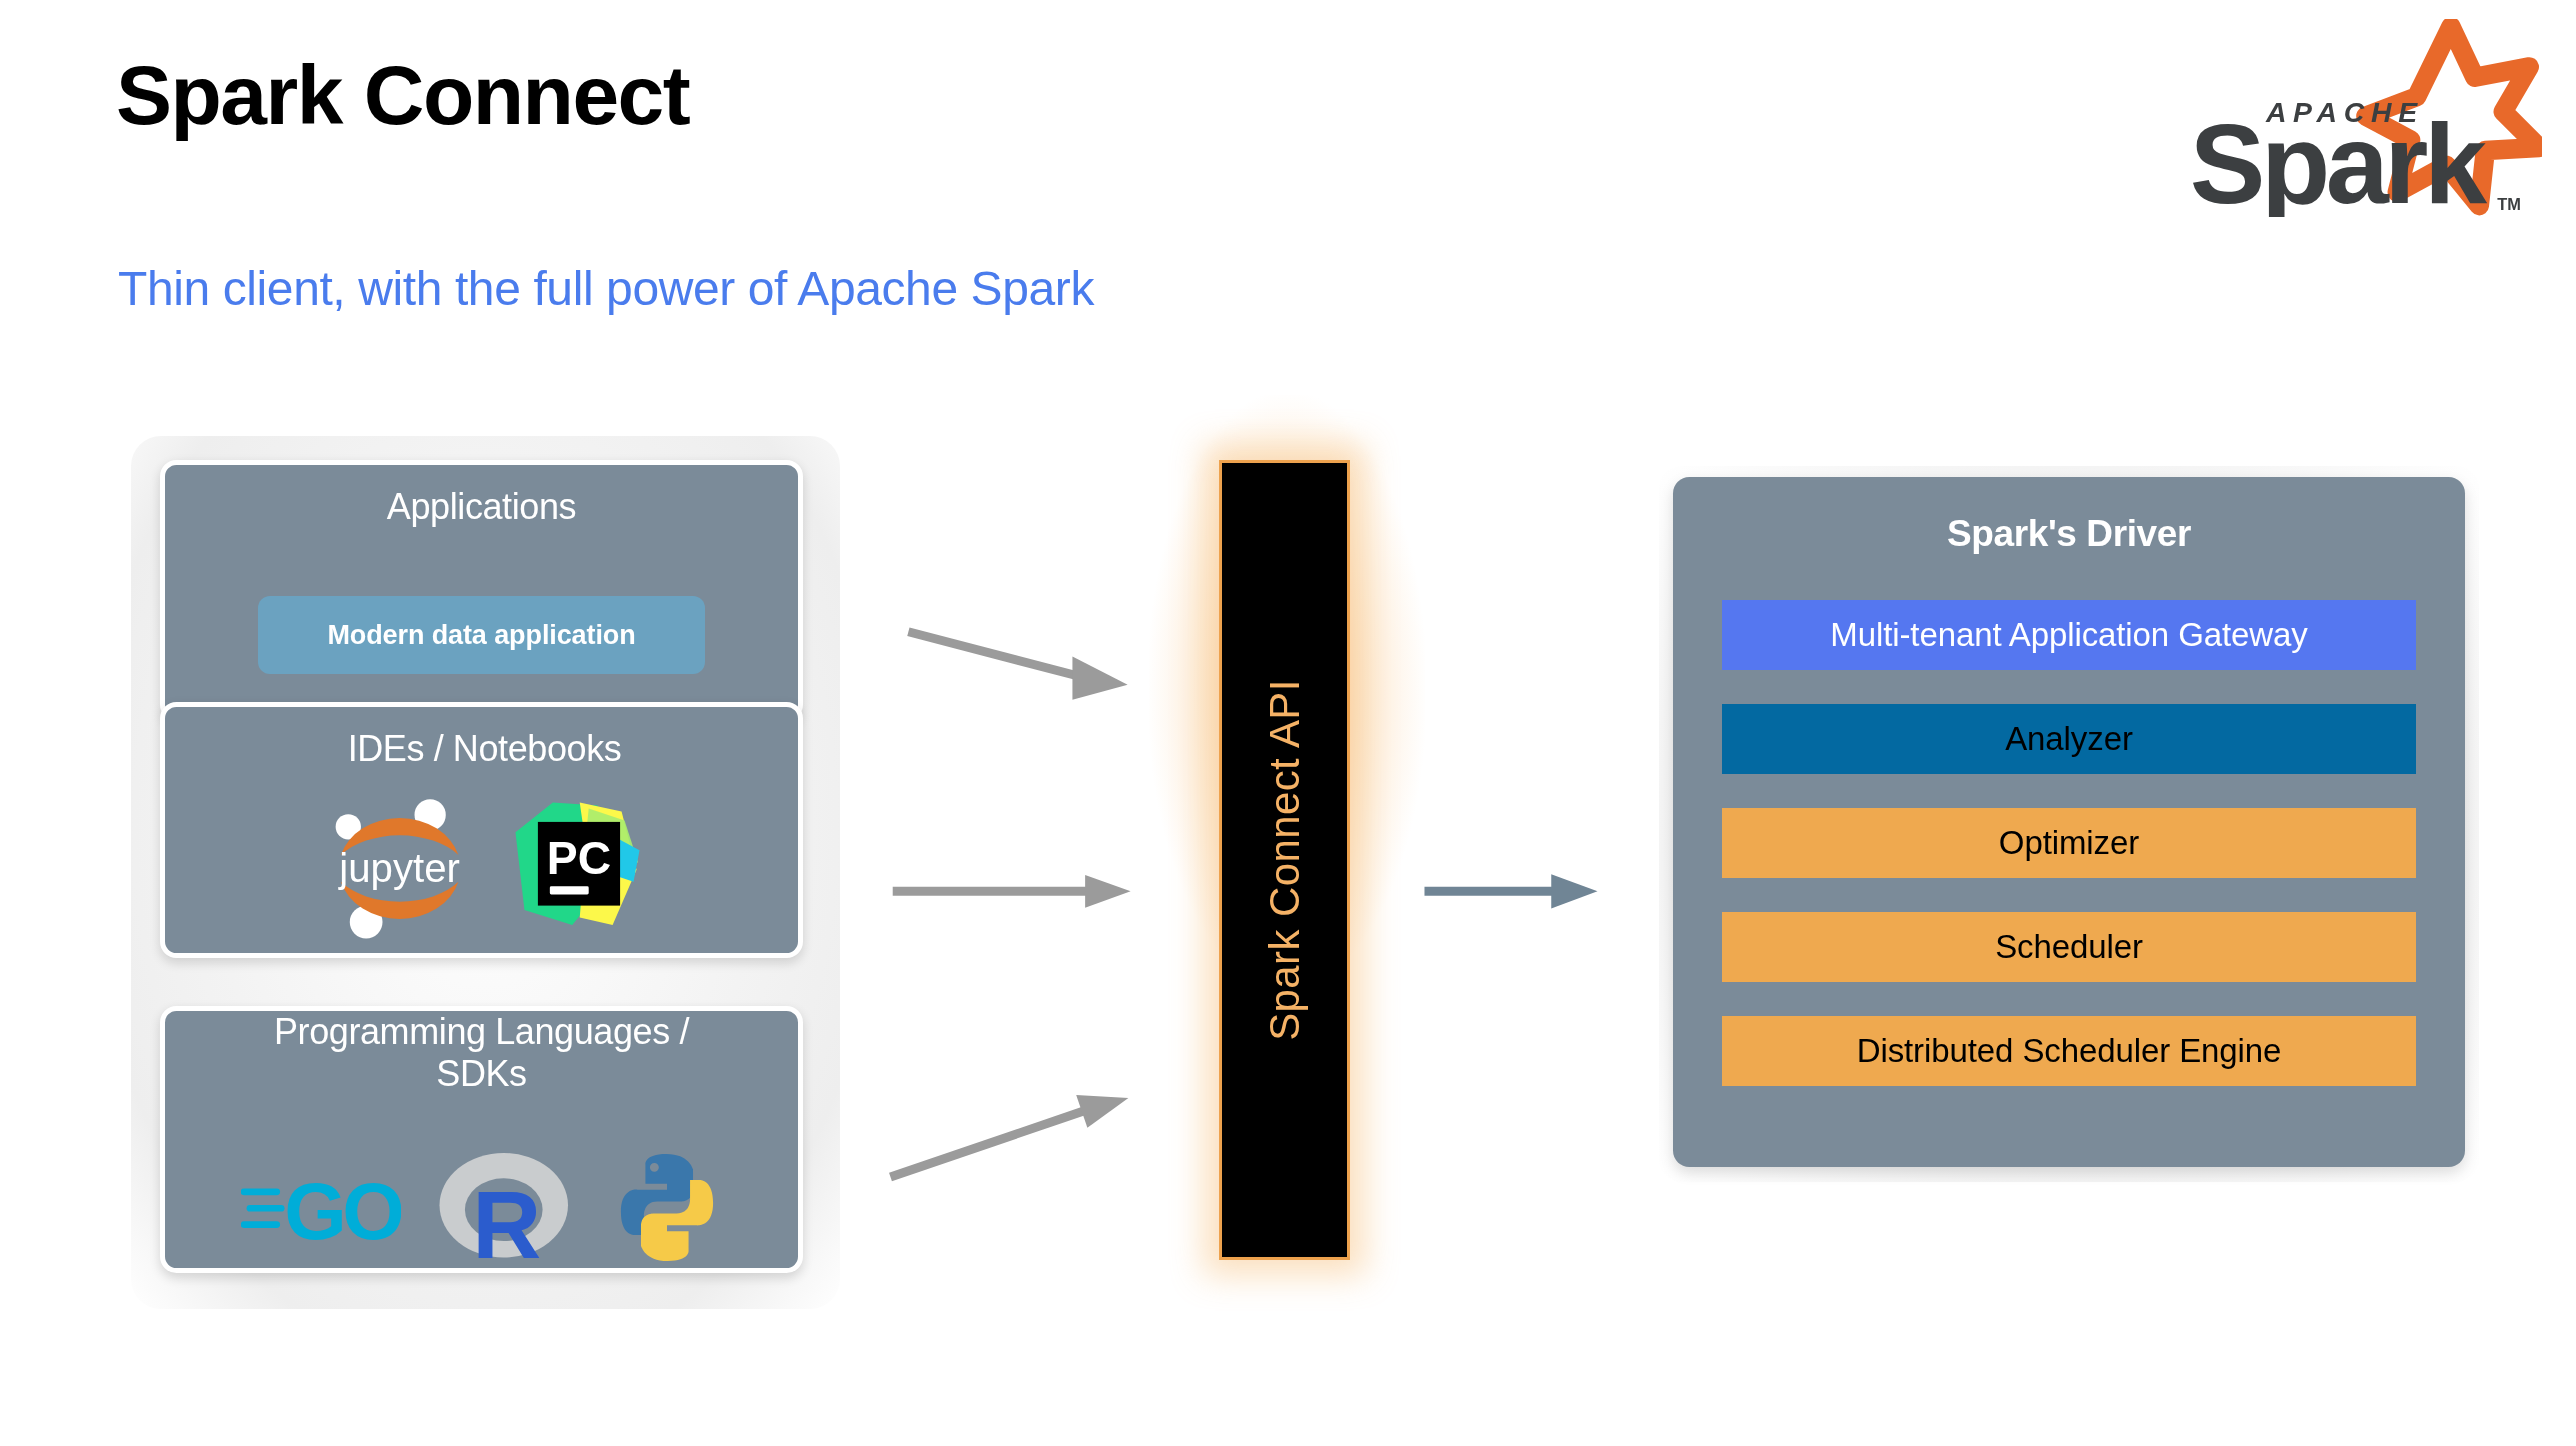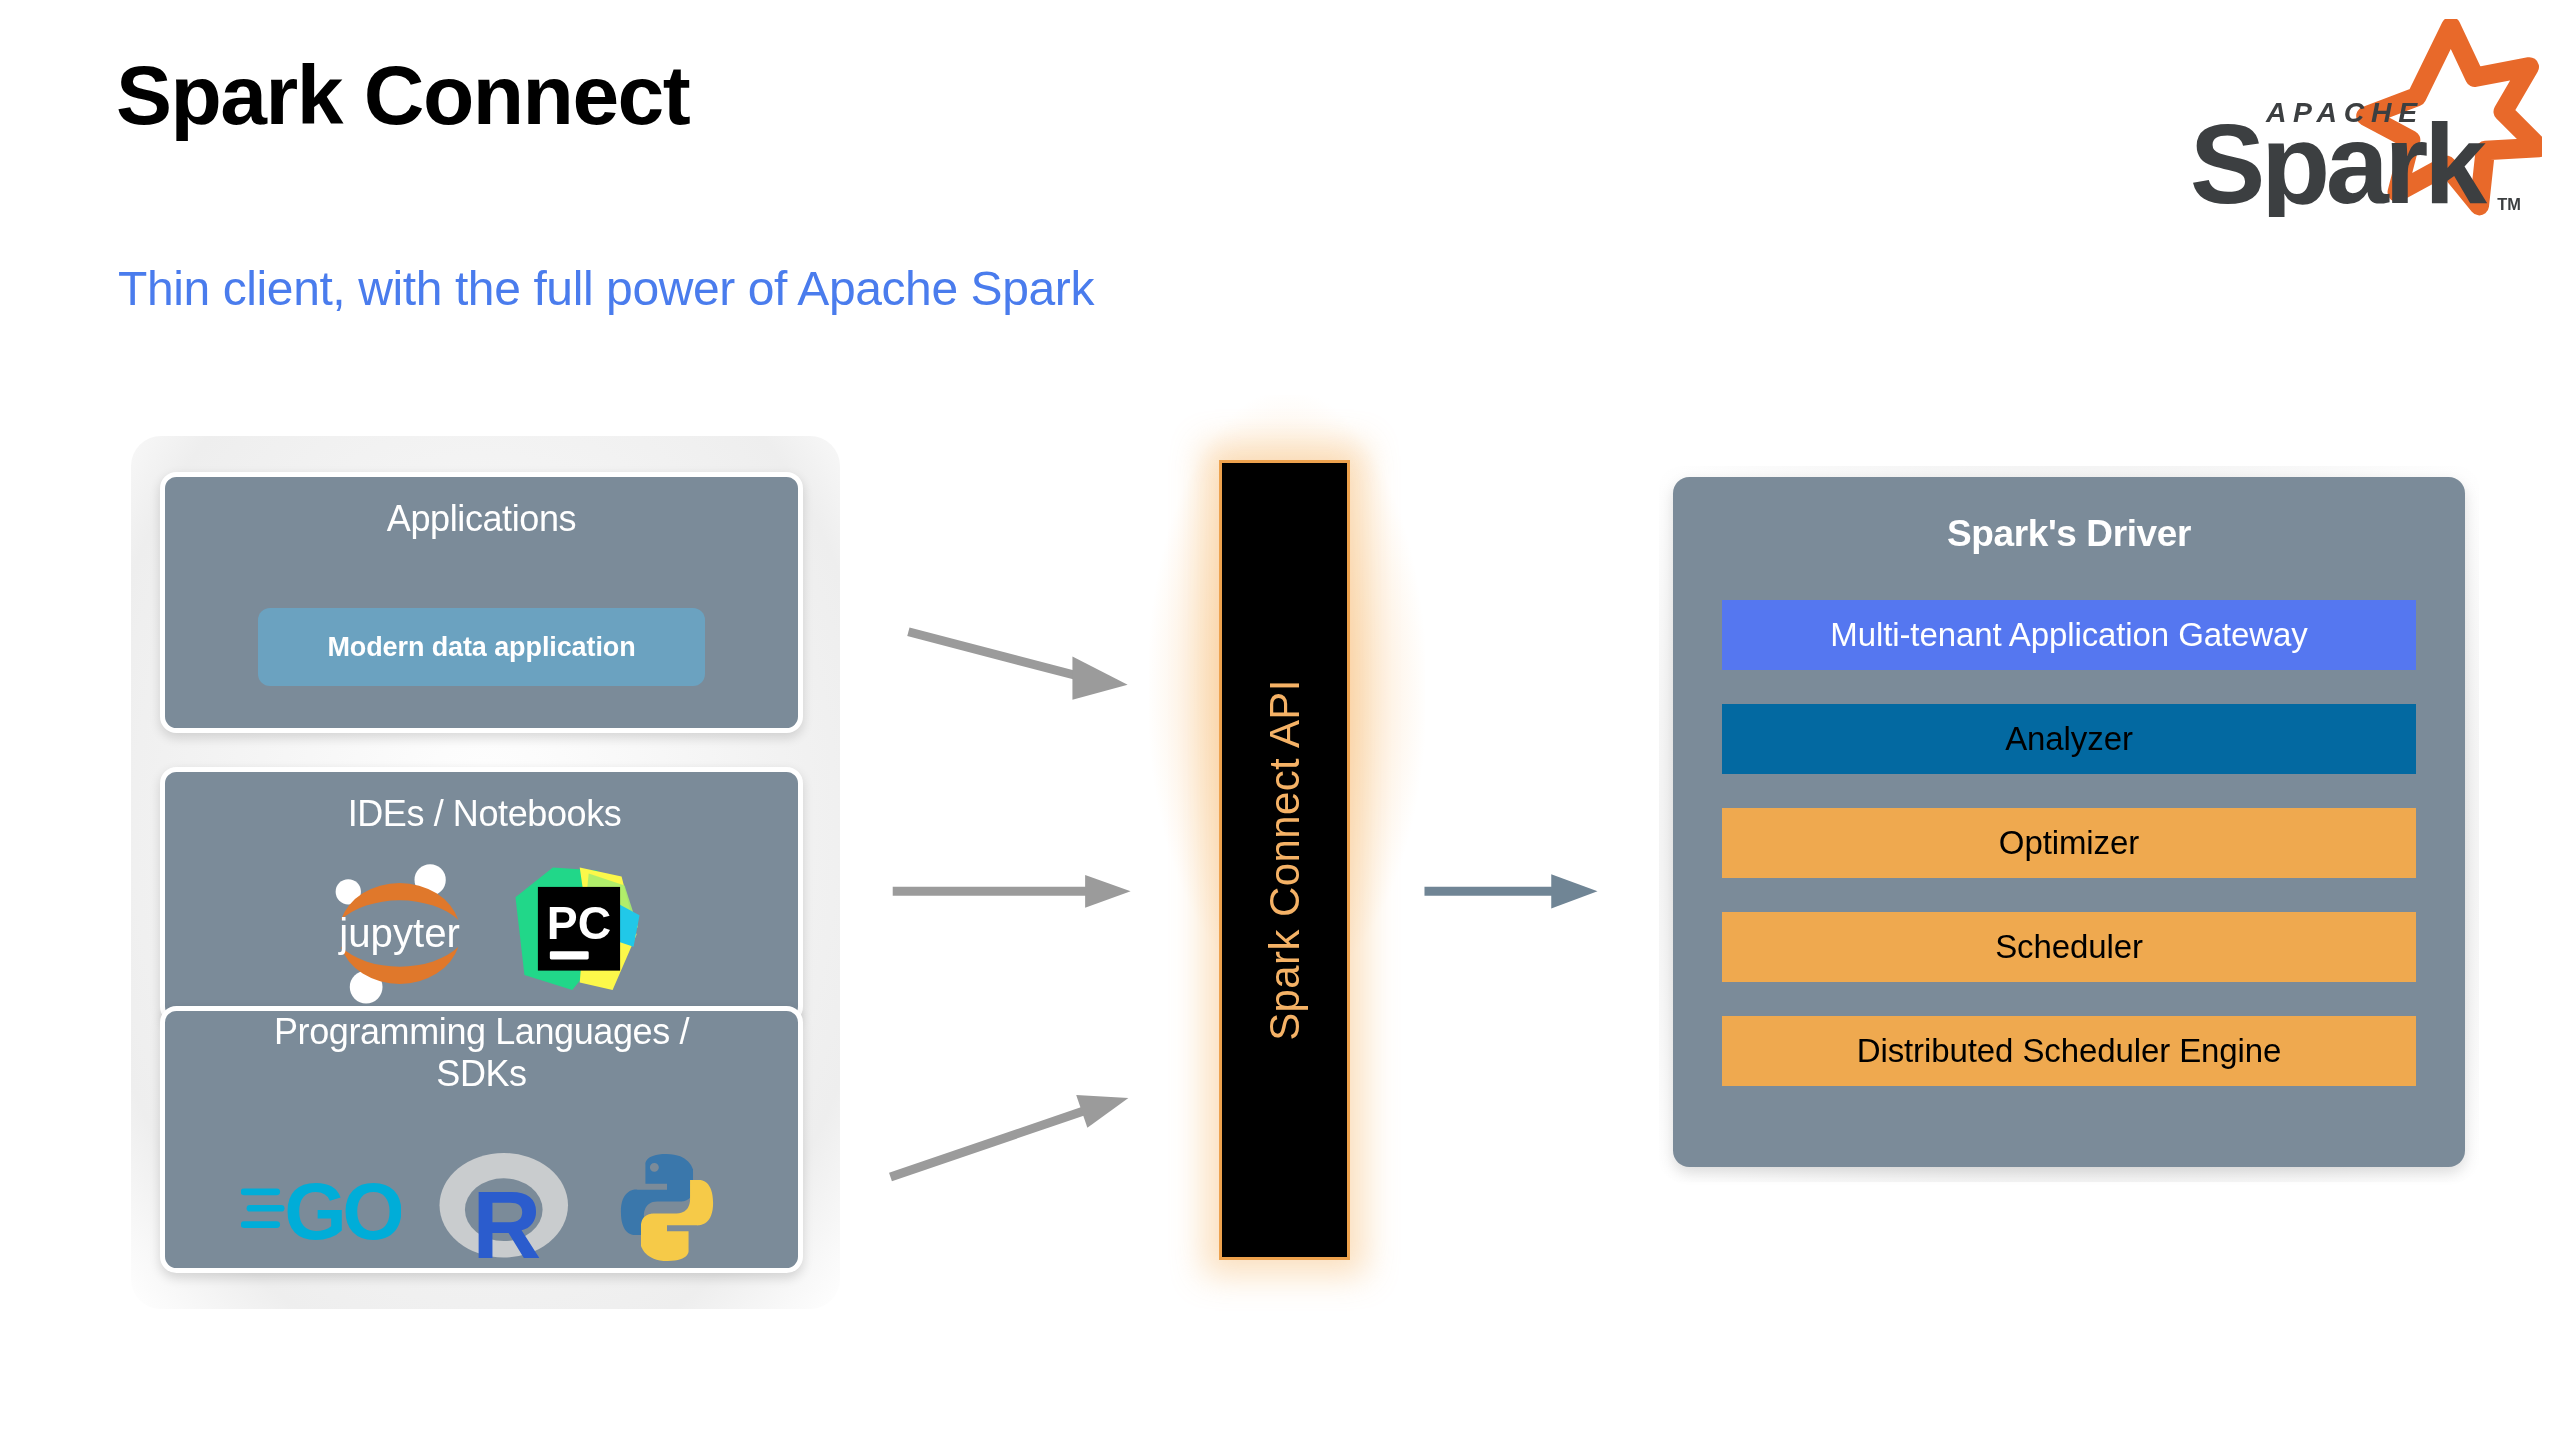--- a/index.html
+++ b/index.html
@@ -55,22 +55,22 @@
   .client-card {
     position: absolute;
     left: 160px;
     width: 643px;
     background: #7b8b99;
     border: 5.2px solid #ffffff;
     border-radius: 16.4px;
     box-sizing: border-box;
     box-shadow: 0 4.5px 10.4px rgba(0,0,0,0.14);
   }
-  #card-applications { top: 472px;  height: 261px; }
-  #card-ides         { top: 767px;  height: 256px; padding-left: 6px; }
+  #card-applications { top: 460px;  height: 261px; }
+  #card-ides         { top: 702px;  height: 256px; padding-left: 6px; }
   #card-languages    { top: 1006px; height: 267px; }
 
   .card-title {
     width: 100%;
     text-align: center;
     color: #ffffff;
     font-size: 36px;
     font-weight: 400;
     letter-spacing: -0.4px;
     line-height: 1.18;

